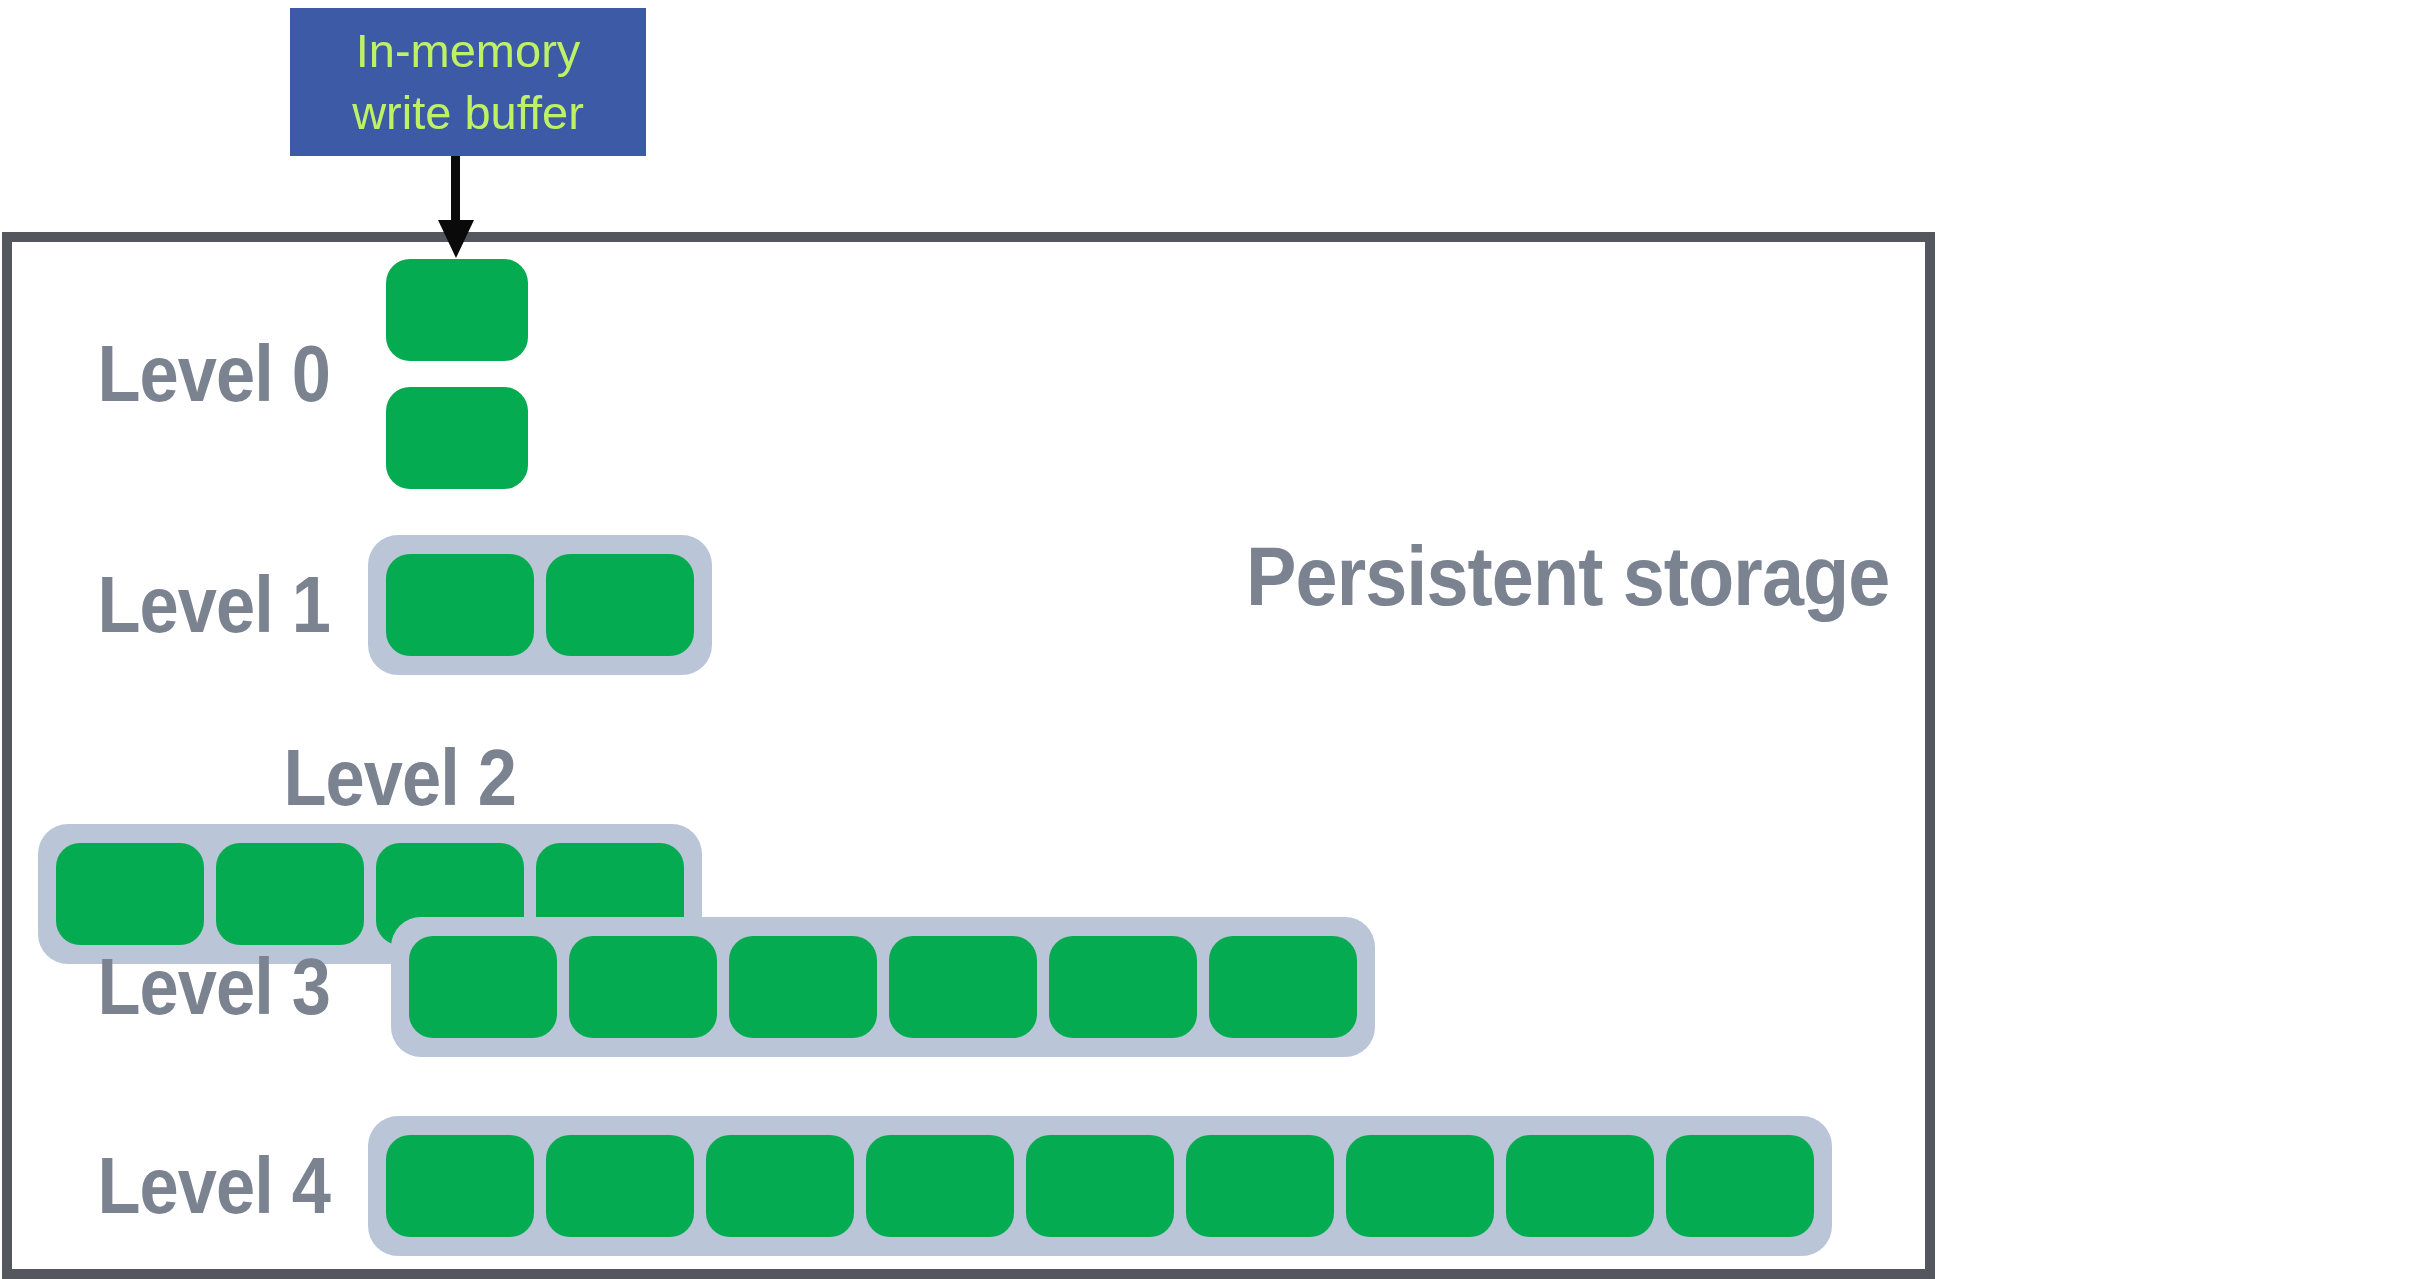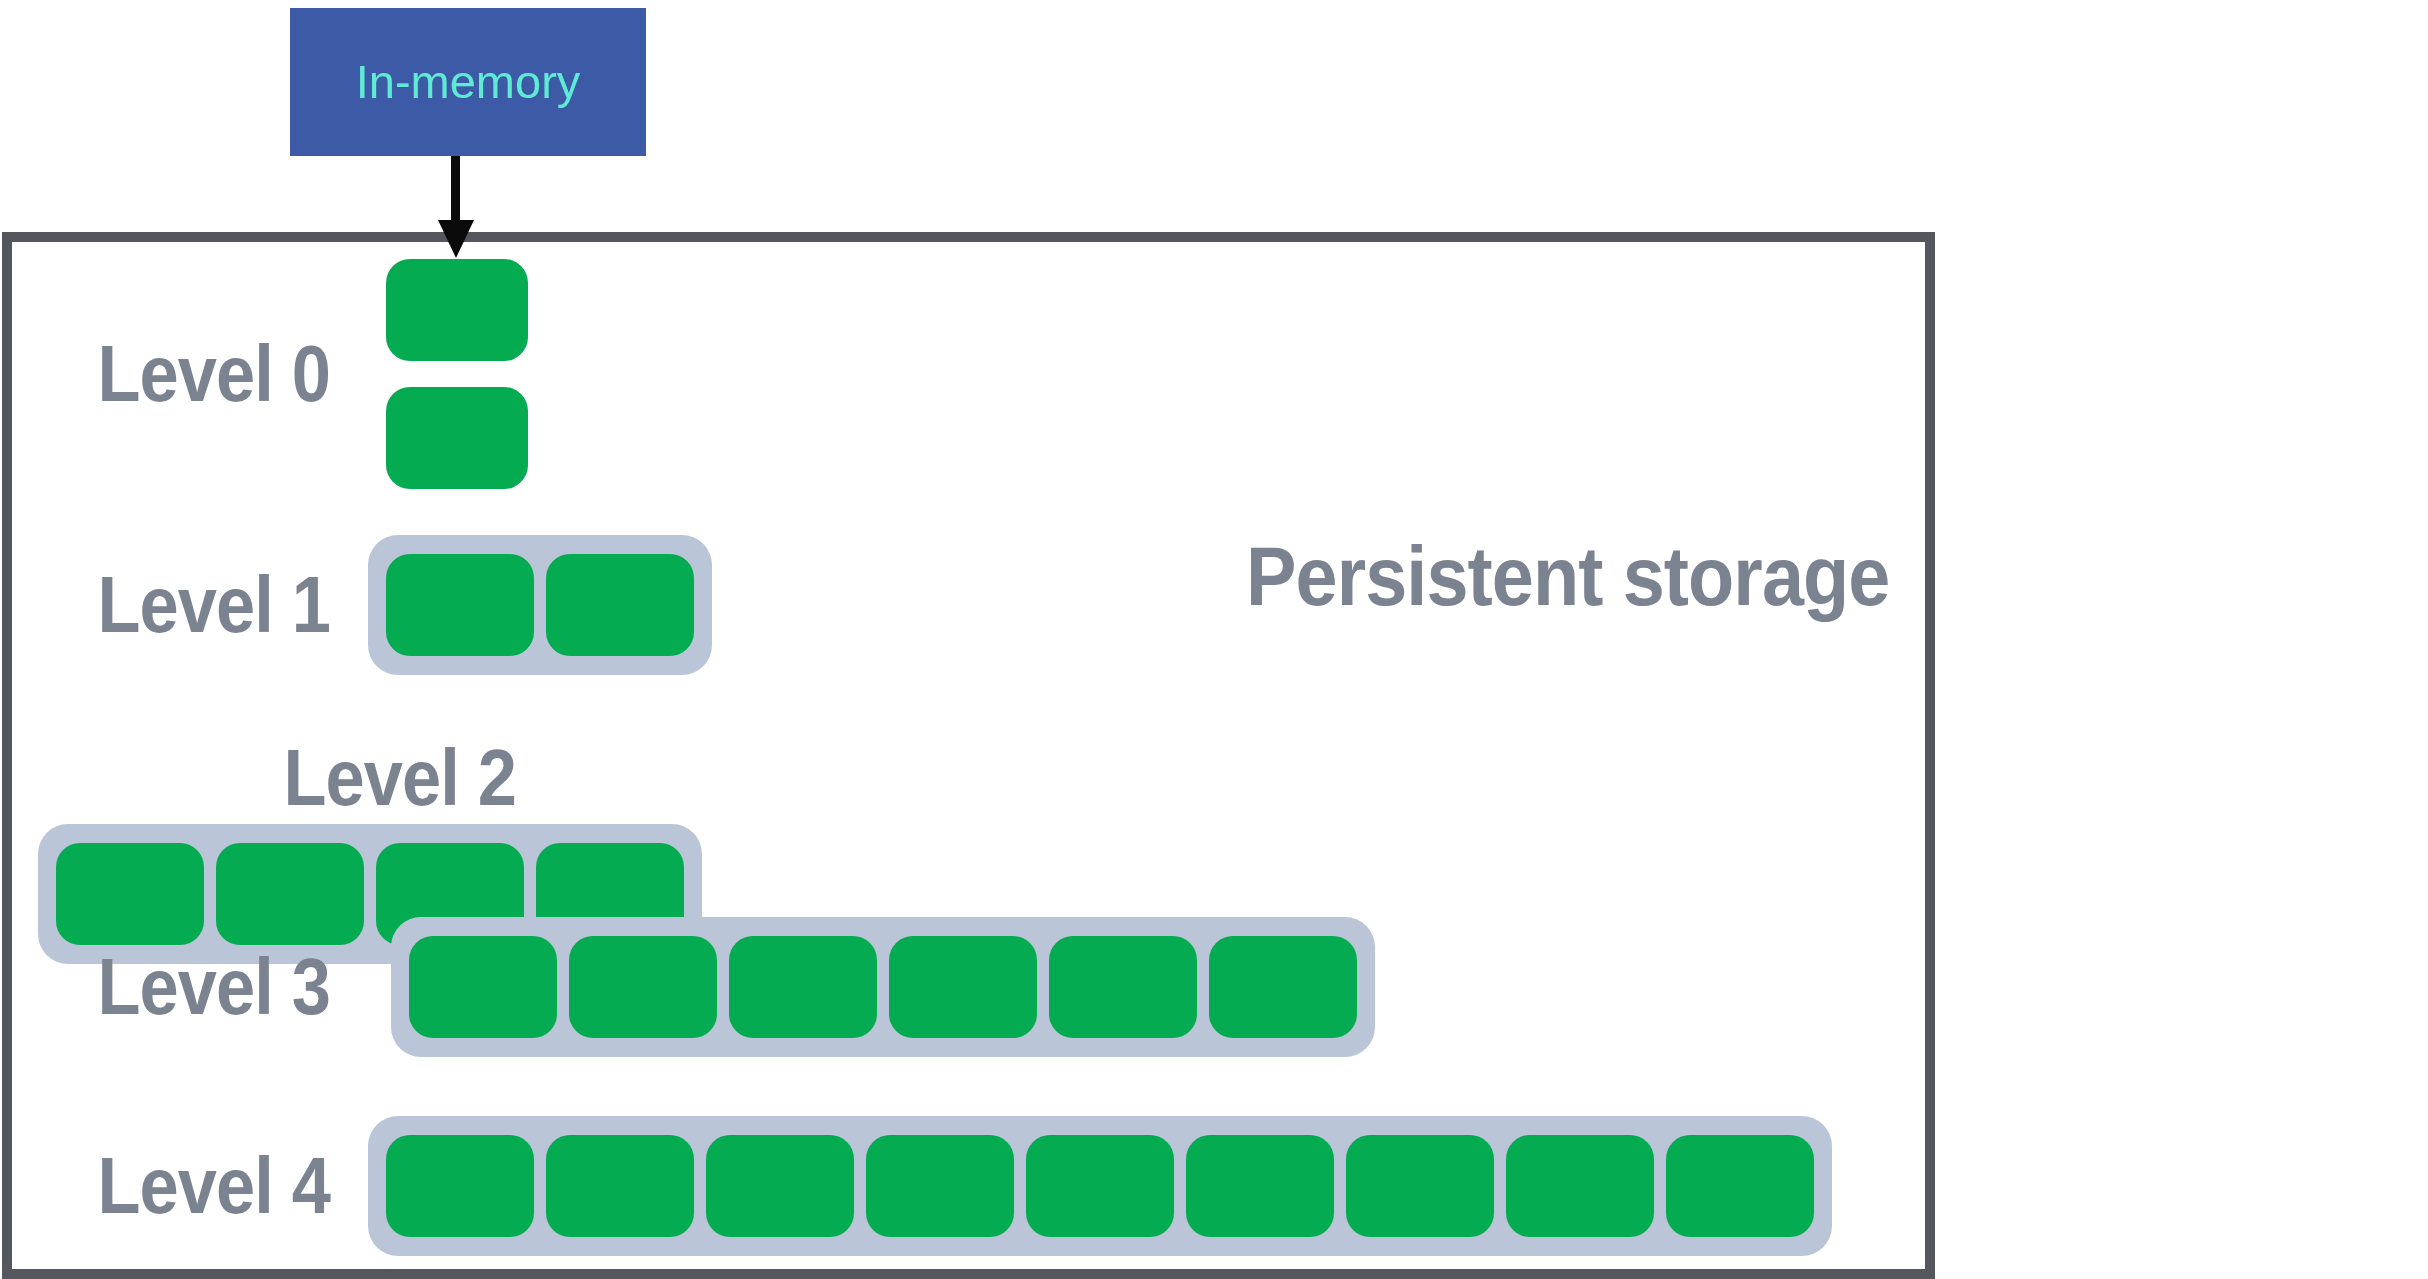--- a/index.html
+++ b/index.html
@@ -18,21 +18,21 @@
     width:2428px; height:1279px;
     background:#fff;
     overflow:hidden;
   }
 
   
   .buffer-box {
     position:absolute; left:290px; top:8px;
     width:356px; height:148px;
     background:var(--buffer-blue);
-    color:#5eead4;
+    color:#bef264;
     display:flex; flex-direction:column;
     align-items:center; justify-content:center;
     font-size:47px; line-height:62px;
     text-align:center;
   }
 
   
   .flush-arrow { position:absolute; z-index:5; }
   .flush-arrow .shaft {
     position:absolute; left:451px; top:156px;
@@ -105,20 +105,21 @@
   }
   .row-0 .sstable-block { width:142px; }
 </style>
 </head>
 <body>
 
 <div class="stage">
 
   <div class="buffer-box">
     <span>In-memory</span>
+    <span>write buffer</span>
   </div>
 
   <div class="storage-box"></div>
 
   <div class="storage-label">Persistent storage</div>
 
   <div class="level-rows">
       <div class="level-row row-0">
         <div class="level-label">Level 0</div>
         <div class="level-content">

